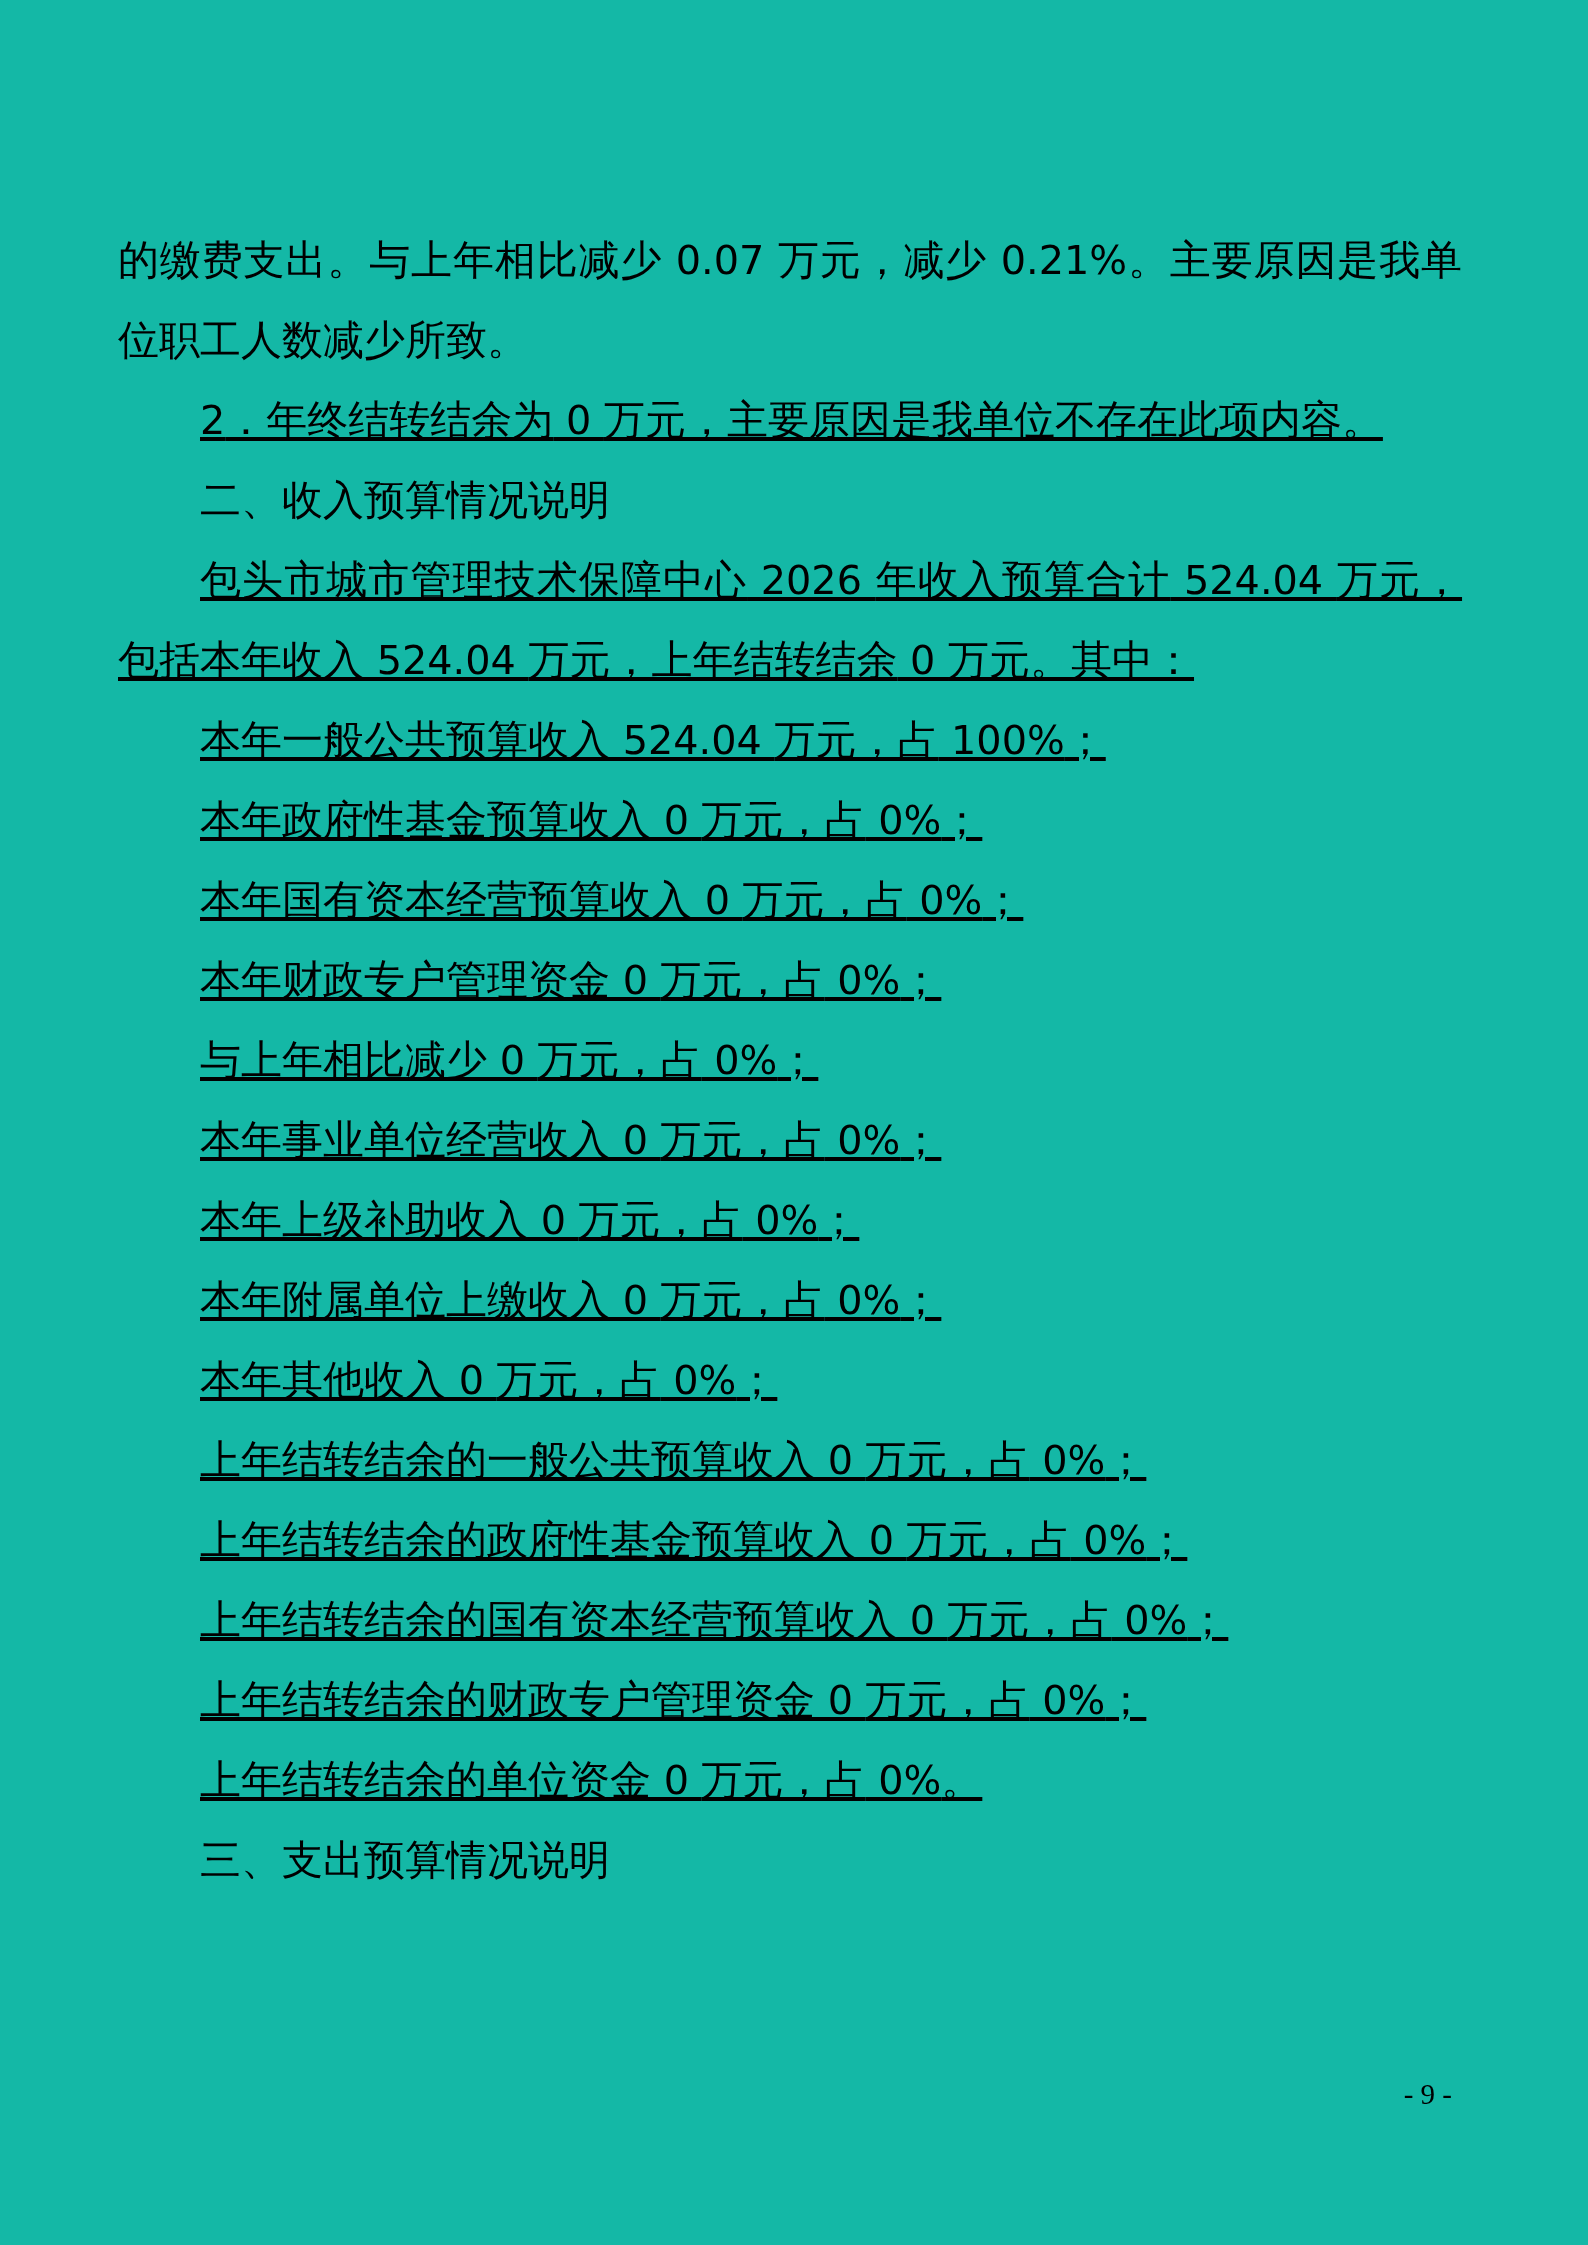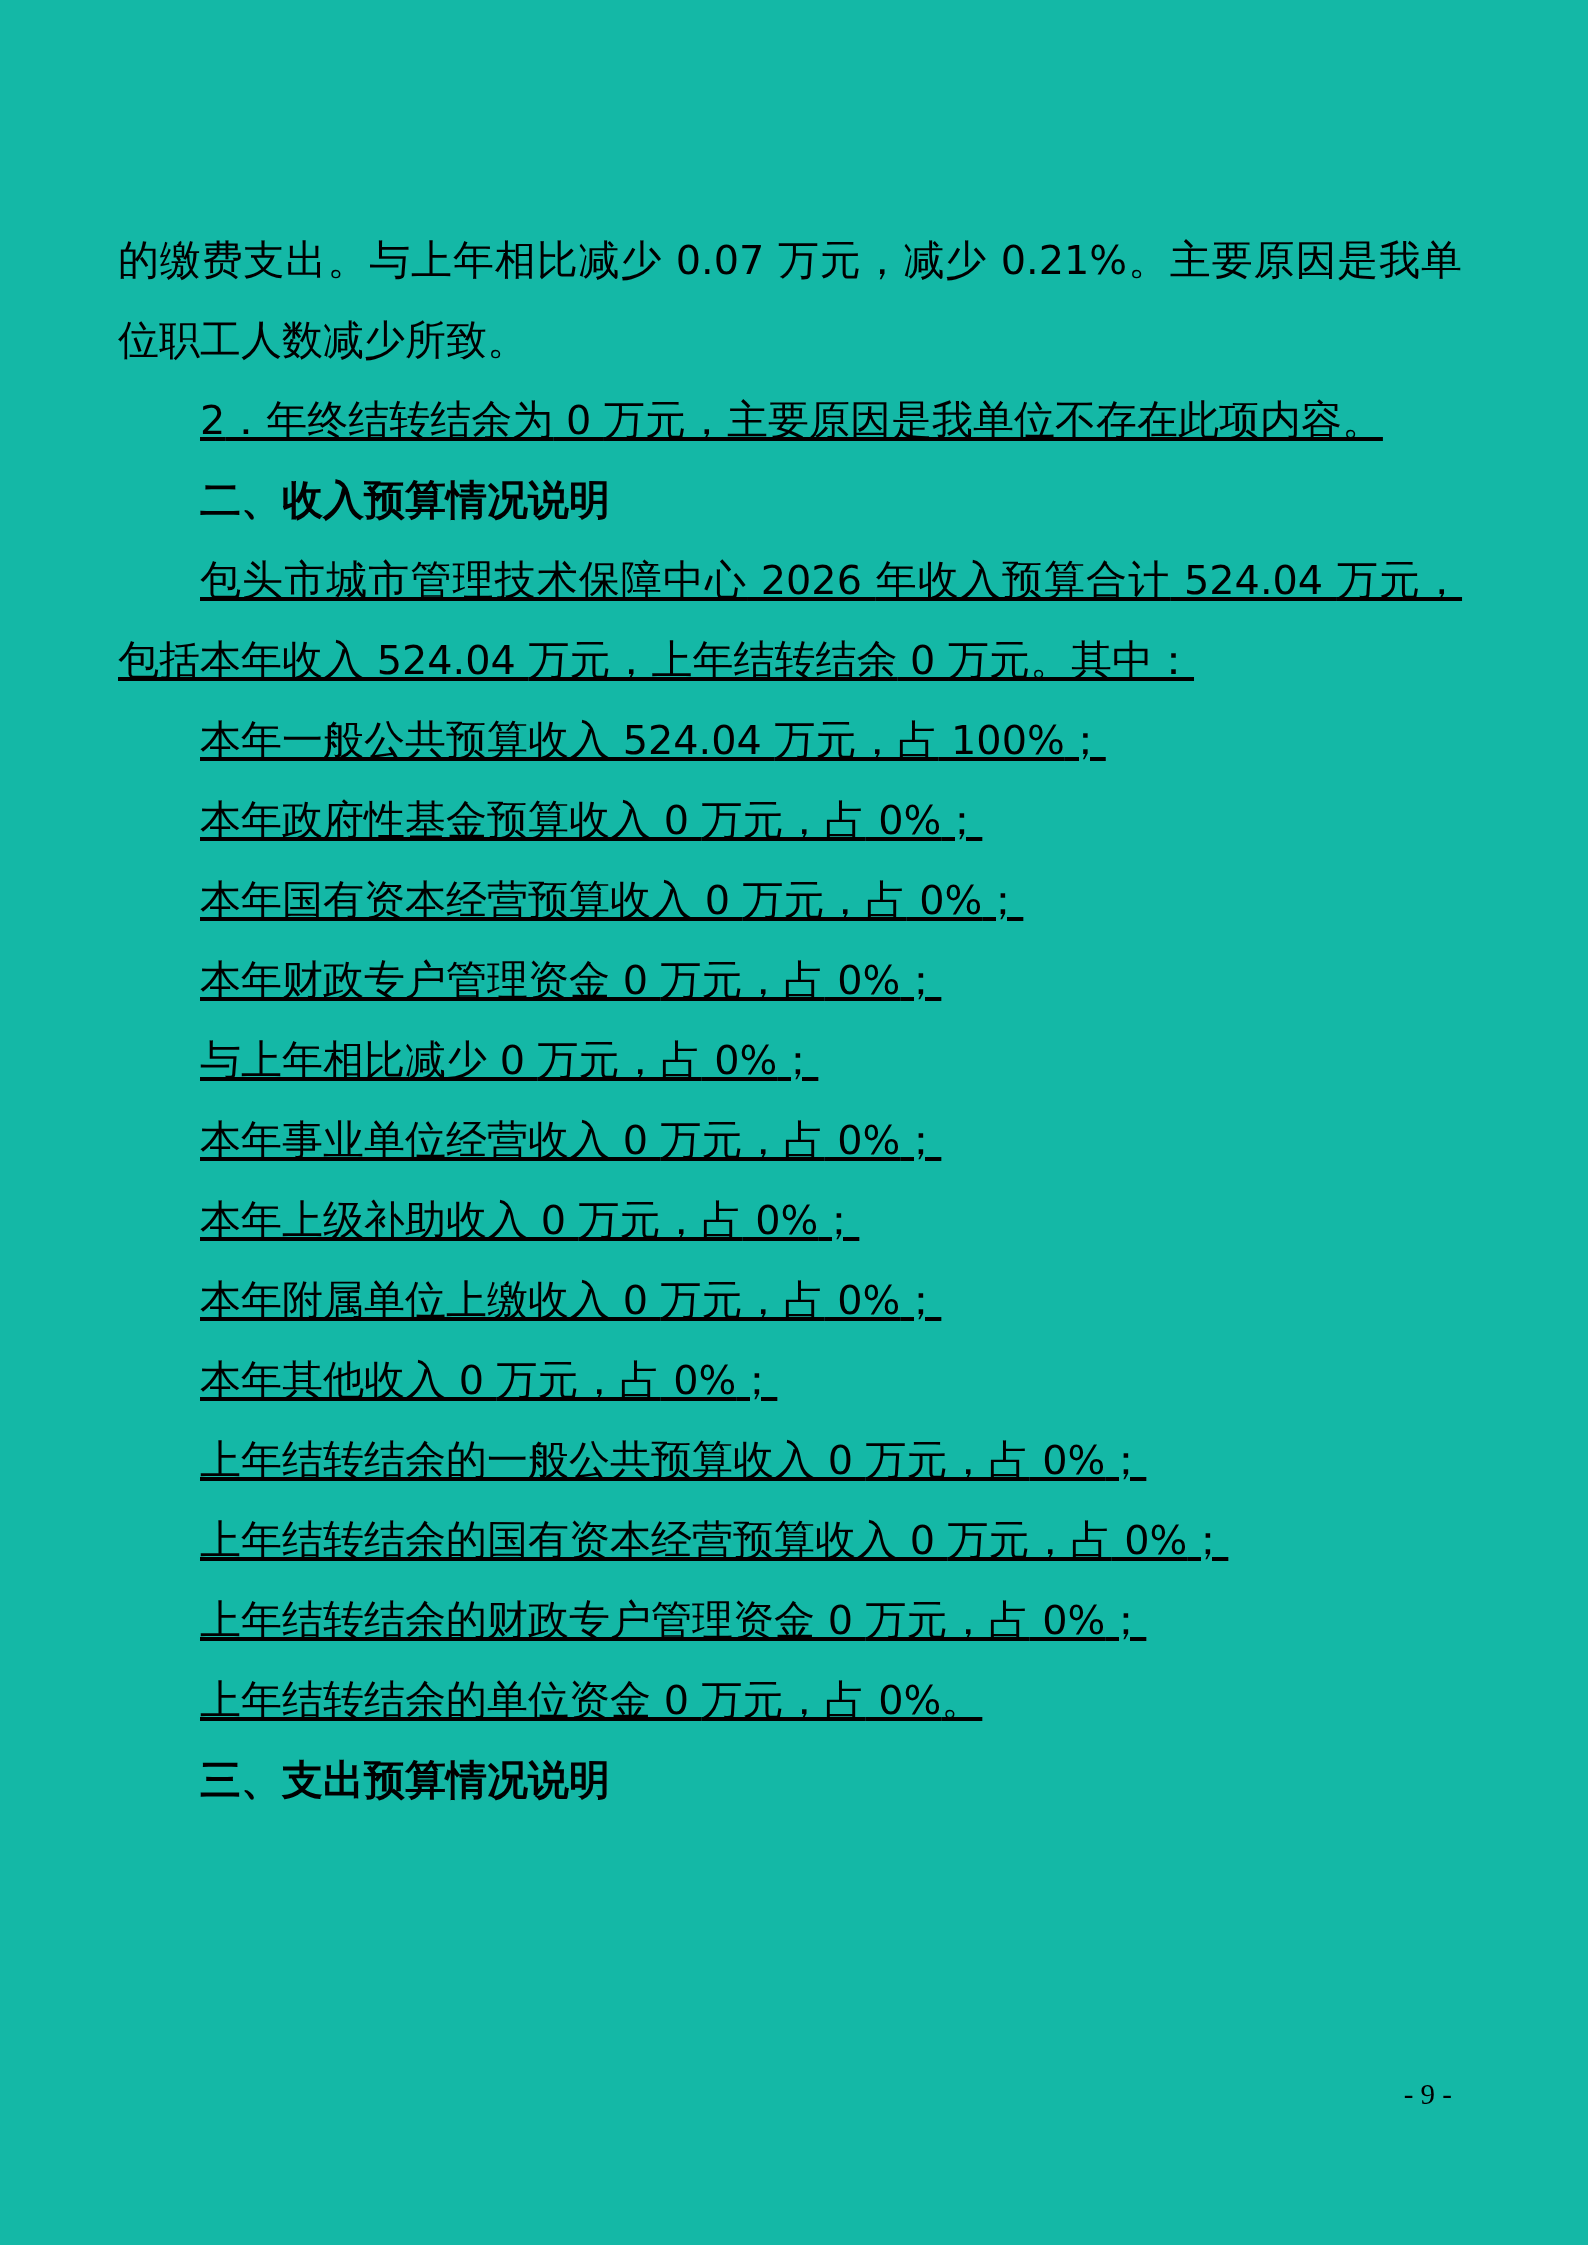--- a/index.html
+++ b/index.html
@@ -32,21 +32,21 @@
   }
   .indent {
     text-indent: 2em;
     text-decoration: underline;
   }
   .heading {
     margin: 0;
     padding: 0;
     font-size: 41px;
     line-height: 80px;
-    font-weight: bold;
+    font-weight: normal;
     font-family: "Liberation Sans", "DejaVu Sans", sans-serif;
     text-indent: 2em;
     text-align: left;
   }
   .num {
     font-family: "DejaVu Sans", "Liberation Sans", sans-serif;
     font-size: 0.97em;
   }
   .page-number {
     position: absolute;
@@ -75,20 +75,21 @@
     <p class="para indent"><span>本年一般公共预算收入</span><span class="num"> 524.04 </span><span>万元，占</span><span class="num"> 100%</span><span>；</span></p>
     <p class="para indent"><span>本年政府性基金预算收入</span><span class="num"> 0 </span><span>万元，占</span><span class="num"> 0%</span><span>；</span></p>
     <p class="para indent"><span>本年国有资本经营预算收入</span><span class="num"> 0 </span><span>万元，占</span><span class="num"> 0%</span><span>；</span></p>
     <p class="para indent"><span>本年财政专户管理资金</span><span class="num"> 0 </span><span>万元，占</span><span class="num"> 0%</span><span>；</span></p>
     <p class="para indent"><span>与上年相比减少</span><span class="num"> 0 </span><span>万元，占</span><span class="num"> 0%</span><span>；</span></p>
     <p class="para indent"><span>本年事业单位经营收入</span><span class="num"> 0 </span><span>万元，占</span><span class="num"> 0%</span><span>；</span></p>
     <p class="para indent"><span>本年上级补助收入</span><span class="num"> 0 </span><span>万元，占</span><span class="num"> 0%</span><span>；</span></p>
     <p class="para indent"><span>本年附属单位上缴收入</span><span class="num"> 0 </span><span>万元，占</span><span class="num"> 0%</span><span>；</span></p>
     <p class="para indent"><span>本年其他收入</span><span class="num"> 0 </span><span>万元，占</span><span class="num"> 0%</span><span>；</span></p>
     <p class="para indent"><span>上年结转结余的一般公共预算收入</span><span class="num"> 0 </span><span>万元，占</span><span class="num"> 0%</span><span>；</span></p>
+    <p class="para indent"><span>上年结转结余的政府性基金预算收入</span><span class="num"> 0 </span><span>万元，占</span><span class="num"> 0%</span><span>；</span></p>
     <p class="para indent"><span>上年结转结余的国有资本经营预算收入</span><span class="num"> 0 </span><span>万元，占</span><span class="num"> 0%</span><span>；</span></p>
     <p class="para indent"><span>上年结转结余的财政专户管理资金</span><span class="num"> 0 </span><span>万元，占</span><span class="num"> 0%</span><span>；</span></p>
     <p class="para indent"><span>上年结转结余的单位资金</span><span class="num"> 0 </span><span>万元，占</span><span class="num"> 0%</span><span>。</span></p>
 
     <h2 class="heading">三、支出预算情况说明</h2>
 
 
   </div>
 
   <div class="page-number">- 9 -</div>

